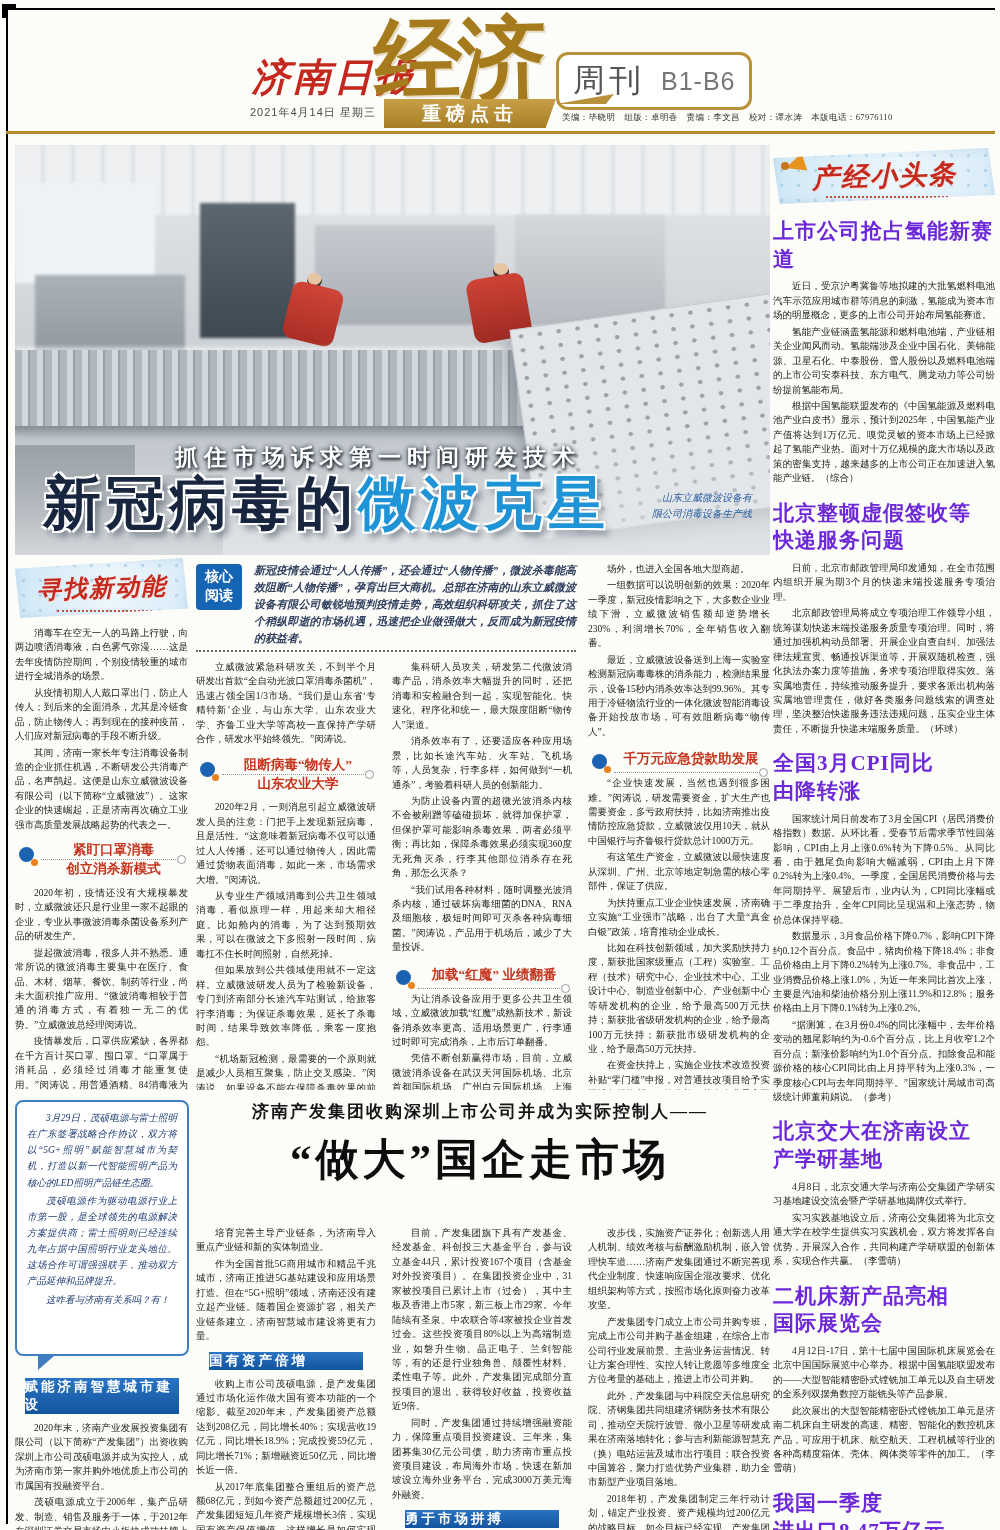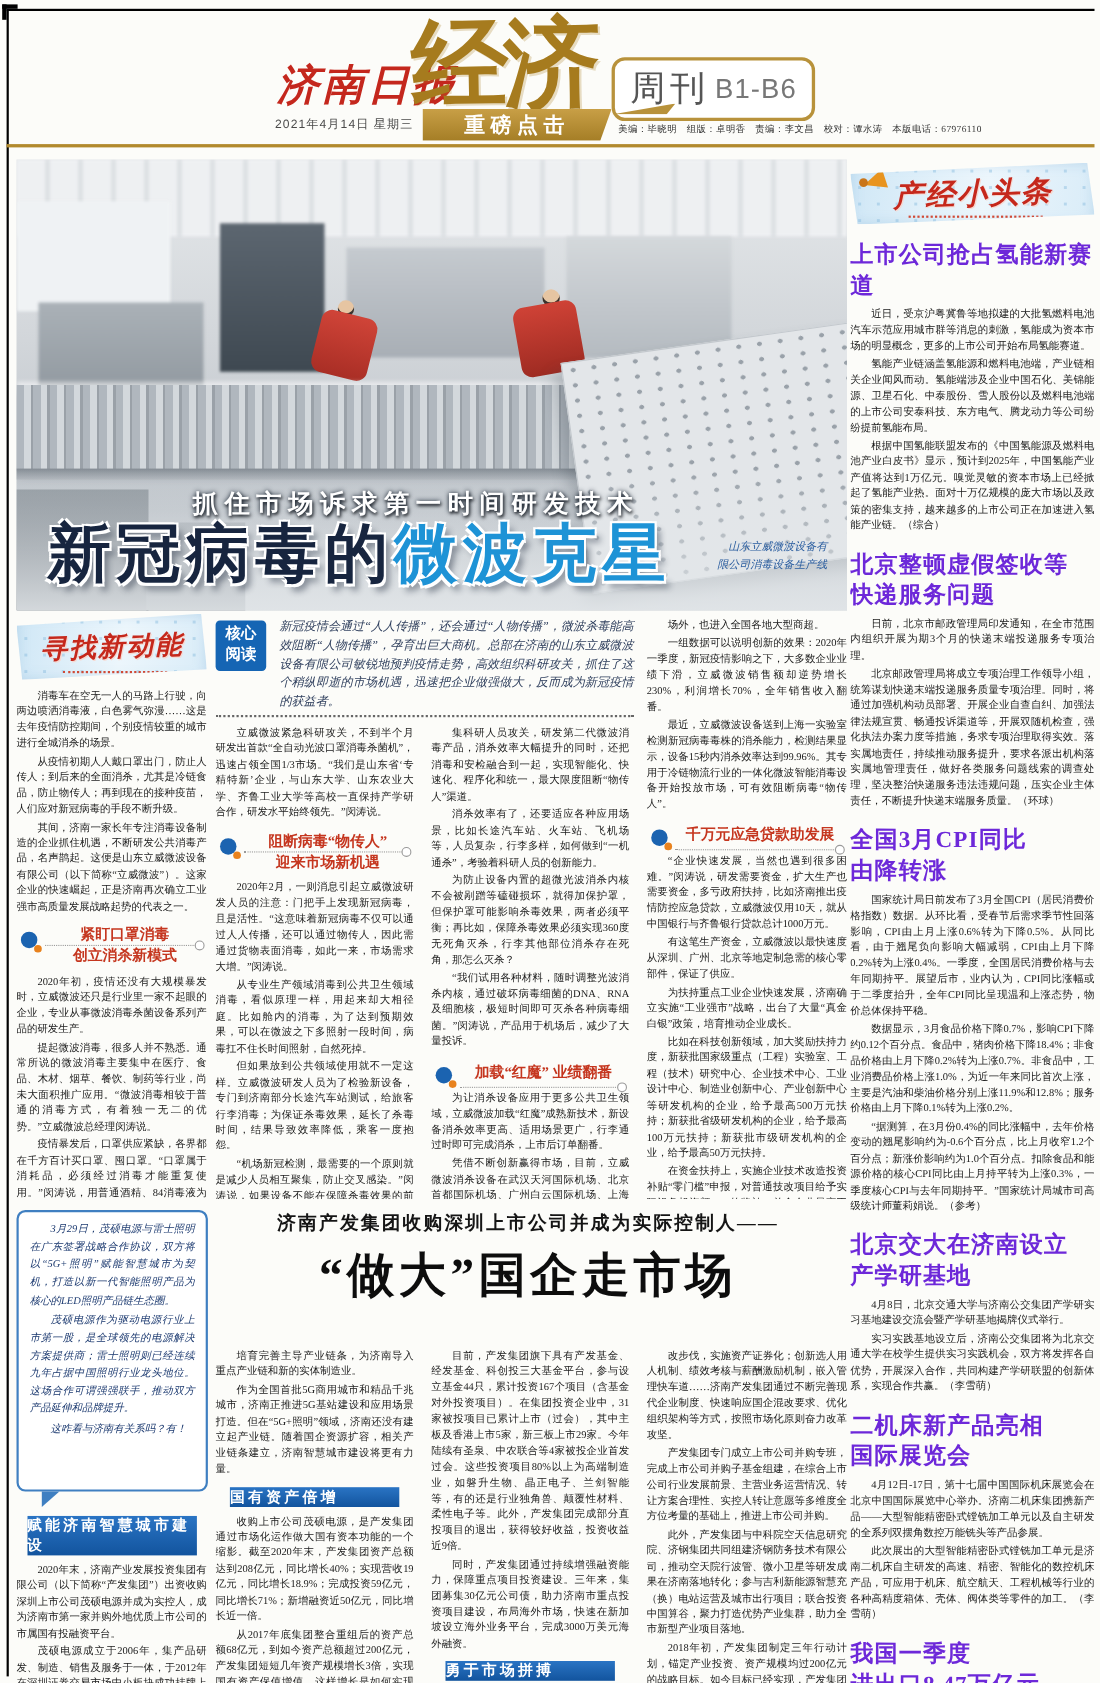--- a/index.html
+++ b/index.html
@@ -6,21 +6,21 @@
   body{width:1000px;height:1530px;position:relative;overflow:hidden;background:#fcfcf9;
        font-family:"Liberation Serif","DejaVu Serif",serif;color:#111}
   .abs{position:absolute}
   
   .frame{background:#000}
   
   .paper-logo{font-size:38px;font-weight:bold;font-style:italic;color:#c4271d;letter-spacing:3px}
   .date-line{font-size:11px;color:#4a4a4a;letter-spacing:1px;font-family:"Liberation Sans",sans-serif}
   .section-cal{font-size:88px;font-weight:900;color:#a67b1e;line-height:1;transform:rotate(-1deg);
                text-shadow:2px 2px 0 rgba(166,123,30,.25);letter-spacing:-4px}
-  .weekly-box{border:3px solid #b8923b;border-radius:12px;display:flex;align-items:center;gap:5px;
+  .weekly-box{border:3px solid #b8923b;border-radius:12px;display:flex;align-items:center;gap:16px;
               padding:0 14px;background:#fff}
   .weekly-label{font-size:32px;color:#555;letter-spacing:4px}
   .page-range{font-size:25px;color:#777;font-family:"Liberation Sans",sans-serif;letter-spacing:1px}
   .tag-box{background:linear-gradient(180deg,#c89f46,#a57e26);color:#fff;font-weight:bold;font-size:19px;
            letter-spacing:5px;display:flex;align-items:center;justify-content:center;
            clip-path:polygon(0 0,100% 0,94% 100%,0 100%)}
   .tag-swoosh{width:58px;height:10px;background:#b8923b;clip-path:polygon(0 100%,100% 0,86% 100%)}
   .staff-line{font-size:8.5px;color:#333;font-family:Liberation Serif, serif;letter-spacing:.4px}
   .gold-rule{background:#b28a2e}
   
@@ -43,21 +43,21 @@
      letter-spacing:2px;transform:rotate(-2deg);text-shadow:1px 1px 0 #f6d9d2}
   .banner-sub{position:absolute;left:24%;bottom:6px;width:55%;border-top:2px dotted #d04a36}
   .megaphone{position:absolute;left:8px;top:4px;width:30px;height:26px}
   .megaphone .cone{position:absolute;left:4px;top:4px;width:0;height:0;border-top:9px solid transparent;
      border-bottom:9px solid transparent;border-right:20px solid #e8941f;transform:rotate(-18deg)}
   .megaphone .knob{position:absolute;left:0;top:10px;width:8px;height:8px;border-radius:50%;background:#c9761a}
   
   .p{font-size:9.5px;line-height:1.52;text-align:justify;text-indent:2em;margin:0 0 2px;color:#1b1b1b}
   .col{overflow:hidden}
   .bubble .p{font-style:italic;color:#1c3a70;line-height:1.7;font-size:9.5px}
-  .core-intro-text{font-size:11px;font-style:italic;font-weight:400;color:#31415f;line-height:1.55;
+  .core-intro-text{font-size:11px;font-style:italic;font-weight:700;color:#31415f;line-height:1.55;
      text-align:justify;margin-left:58px}
   .core-label{background:#1565b4;color:#fff;font-weight:bold;font-size:14px;line-height:1.35;
      display:flex;flex-direction:column;align-items:center;justify-content:center;border-radius:4px}
   
   .sh{position:relative;margin:7px 0 5px;padding:2px 0 2px 24px;text-align:center;color:#c5361f;
       font-weight:bold;font-size:13.5px;line-height:1.4}
   .sh .dot{position:absolute;left:4px;top:8px;width:15px;height:15px;border-radius:50%;background:#1b63b0}
   .sh .dot::after{content:'';position:absolute;right:-4px;bottom:-4px;width:7px;height:7px;border-radius:50%;background:#e8821e}
   .sh .leader{position:absolute;left:26px;right:4px;top:20px;border-top:1.5px dotted #9a9a9a}
   .sh .leader::after{content:'';position:absolute;right:-2px;top:-5px;width:7px;height:7px;border:1.5px solid #9a9a9a;border-radius:50%;background:#fff}
@@ -160,21 +160,21 @@
 </div>
 
 <div class="abs col" style="left:196px;top:660px;width:180px;height:430px">
   <div>
       <p class="p">立威微波紧急科研攻关，不到半个月研发出首款“全自动光波口罩消毒杀菌机”，迅速占领全国1/3市场。“我们是山东省‘专精特新’企业，与山东大学、山东农业大学、齐鲁工业大学等高校一直保持产学研合作，研发水平始终领先。”闵涛说。</p>
     </div>
   <div class="sh">
     <span class="dot"></span>
     <span class="leader"></span>
     <div>阻断病毒“物传人”</div>
-    <div>迎来市场新机遇</div>
+    <div>山东农业大学</div>
   </div>
   <div>
       <p class="p">2020年2月，一则消息引起立威微波研发人员的注意：门把手上发现新冠病毒，且是活性。“这意味着新冠病毒不仅可以通过人人传播，还可以通过物传人，因此需通过货物表面消毒，如此一来，市场需求大增。”闵涛说。</p>
       <p class="p">从专业生产领域消毒到公共卫生领域消毒，看似原理一样，用起来却大相径庭。比如舱内的消毒，为了达到预期效果，可以在微波之下多照射一段时间，病毒扛不住长时间照射，自然死掉。</p>
       <p class="p">但如果放到公共领域使用就不一定这样。立威微波研发人员为了检验新设备，专门到济南部分长途汽车站测试，给旅客行李消毒；为保证杀毒效果，延长了杀毒时间，结果导致效率降低，乘客一度抱怨。</p>
       <p class="p">“机场新冠检测，最需要的一个原则就是减少人员相互聚集，防止交叉感染。”闵涛说，如果设备不能在保障杀毒效果的前提下提高杀毒效率，就不可能应用于公共卫生领域，面对广阔的市场需求，企业就只能望洋兴叹。</p>
     </div>
 
 </div>
 
@@ -257,21 +257,21 @@
     <h2 class="rc-title"><span>北京交大在济南设立</span><br><span>产学研基地</span></h2>
     <div>
         <p class="p">4月8日，北京交通大学与济南公交集团产学研实习基地建设交流会暨产学研基地揭牌仪式举行。</p>
         <p class="p">实习实践基地设立后，济南公交集团将为北京交通大学在校学生提供实习实践机会，双方将发挥各自优势，开展深入合作，共同构建产学研联盟的创新体系，实现合作共赢。（李雪萌）</p>
       </div>
   </div>
 
   <div class="rc-article">
     <h2 class="rc-title"><span>二机床新产品亮相</span><br><span>国际展览会</span></h2>
     <div>
-        <p class="p">4月12日-17日，第十七届中国国际机床展览会在北京中国国际展览中心举办。济南二机床集团携新产品——大型智能精密卧式镗铣加工单元以及自主研发的全系列双摆角数控万能铣头等产品参展。</p>
+        <p class="p">4月12日-17日，第十七届中国国际机床展览会在北京中国国际展览中心举办。根据中国氢能联盟发布的——大型智能精密卧式镗铣加工单元以及自主研发的全系列双摆角数控万能铣头等产品参展。</p>
         <p class="p">此次展出的大型智能精密卧式镗铣加工单元是济南二机床自主研发的高速、精密、智能化的数控机床产品，可应用于机床、航空航天、工程机械等行业的各种高精度箱体、壳体、阀体类等零件的加工。（李雪萌）</p>
       </div>
   </div>
 
   <div class="rc-article">
     <h2 class="rc-title"><span>我国一季度</span><br><span>进出口8.47万亿元</span></h2>
 
   </div>
 </div>
 

